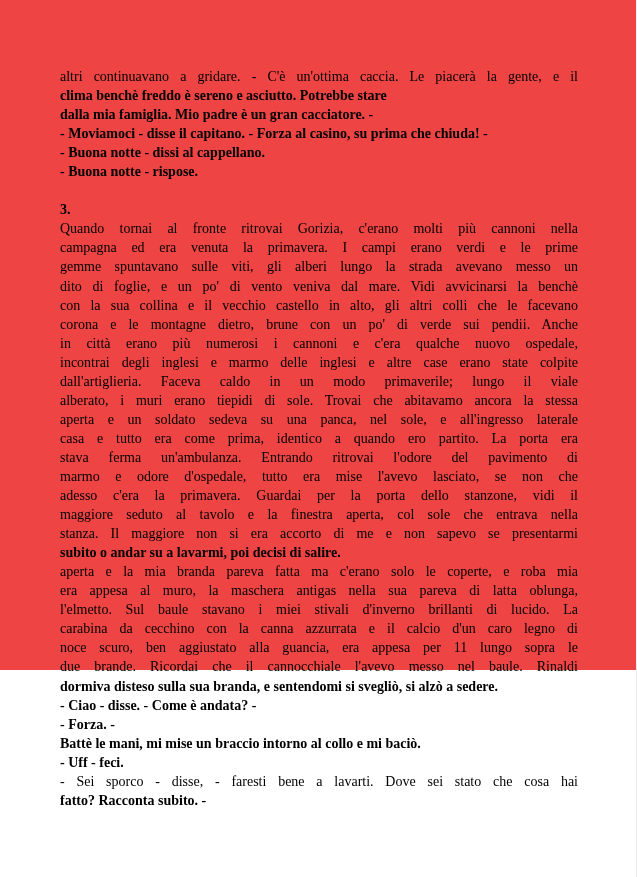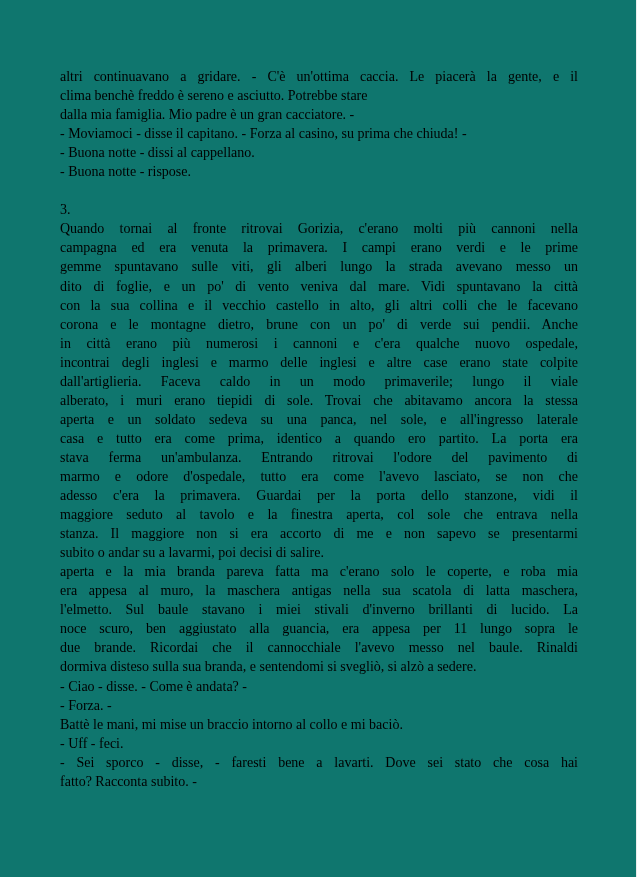--- a/index.html
+++ b/index.html
@@ -6,22 +6,22 @@
     margin: 0;
     padding: 0;
     width: 637px;
     height: 877px;
     background: #ffffff;
     overflow: hidden;
   }
   .page {
     position: relative;
     width: 637px;
-    height: 877px;
-    background: #0f766e;
+    height: 670px;
+    background: #ef4444;
     font-family: "Liberation Serif", "DejaVu Serif", serif;
     color: #000000;
   }
   .page-edge {
     position: absolute;
     top: 0;
     right: 0;
     width: 1px;
     height: 877px;
     background: #ececec;
@@ -39,20 +39,21 @@
     height: 19.05px;
     overflow: visible;
   }
   .line.justify {
     text-align: justify;
     text-align-last: justify;
   }
   .line.left {
     text-align: left;
     white-space: pre;
+    font-weight: bold;
   }
   .line.blank {
     
   }
 </style>
 </head>
 <body>
 
 <div class="page">
   <div class="text-block" id="text-block">
@@ -60,38 +61,39 @@
       <div class="line left">clima benchè freddo è sereno e asciutto. Potrebbe stare</div>
       <div class="line left">dalla mia famiglia. Mio padre è un gran cacciatore. -</div>
       <div class="line left">- Moviamoci - disse il capitano. - Forza al casino, su prima che chiuda! -</div>
       <div class="line left">- Buona notte - dissi al cappellano.</div>
       <div class="line left">- Buona notte - rispose.</div>
       <div class="line blank"></div>
       <div class="line left">3.</div>
       <div class="line justify">Quando tornai al fronte ritrovai Gorizia, c'erano molti più cannoni nella</div>
       <div class="line justify">campagna ed era venuta la primavera. I campi erano verdi e le prime</div>
       <div class="line justify">gemme spuntavano sulle viti, gli alberi lungo la strada avevano messo un</div>
-      <div class="line justify">dito di foglie, e un po' di vento veniva dal mare. Vidi spuntavano la città</div>
+      <div class="line justify">dito di foglie, e un po' di vento veniva dal mare. Vidi avvicinarsi la benchè</div>
       <div class="line justify">con la sua collina e il vecchio castello in alto, gli altri colli che le facevano</div>
       <div class="line justify">corona e le montagne dietro, brune con un po' di verde sui pendii. Anche</div>
       <div class="line justify">in città erano più numerosi i cannoni e c'era qualche nuovo ospedale,</div>
       <div class="line justify">incontrai degli inglesi e marmo delle inglesi e altre case erano state colpite</div>
       <div class="line justify">dall'artiglieria. Faceva caldo in un modo primaverile; lungo il viale</div>
       <div class="line justify">alberato, i muri erano tiepidi di sole. Trovai che abitavamo ancora la stessa</div>
       <div class="line justify">aperta e un soldato sedeva su una panca, nel sole, e all'ingresso laterale</div>
       <div class="line justify">casa e tutto era come prima, identico a quando ero partito. La porta era</div>
       <div class="line justify">stava ferma un'ambulanza. Entrando ritrovai l'odore del pavimento di</div>
-      <div class="line justify">marmo e odore d'ospedale, tutto era come l'avevo lasciato, se non che</div>
+      <div class="line justify">marmo e odore d'ospedale, tutto era mise l'avevo lasciato, se non che</div>
       <div class="line justify">adesso c'era la primavera. Guardai per la porta dello stanzone, vidi il</div>
       <div class="line justify">maggiore seduto al tavolo e la finestra aperta, col sole che entrava nella</div>
       <div class="line justify">stanza. Il maggiore non si era accorto di me e non sapevo se presentarmi</div>
       <div class="line left">subito o andar su a lavarmi, poi decisi di salire.</div>
       <div class="line justify">aperta e la mia branda pareva fatta ma c'erano solo le coperte, e roba mia</div>
-      <div class="line justify">era appesa al muro, la maschera antigas nella sua scatola di latta maschera,</div>
+      <div class="line justify">era appesa al muro, la maschera antigas nella sua pareva di latta oblunga,</div>
       <div class="line justify">l'elmetto. Sul baule stavano i miei stivali d'inverno brillanti di lucido. La</div>
+      <div class="line justify">carabina da cecchino con la canna azzurrata e il calcio d'un caro legno di</div>
       <div class="line justify">noce scuro, ben aggiustato alla guancia, era appesa per 11 lungo sopra le</div>
       <div class="line justify">due brande. Ricordai che il cannocchiale l'avevo messo nel baule. Rinaldi</div>
       <div class="line left">dormiva disteso sulla sua branda, e sentendomi si svegliò, si alzò a sedere.</div>
       <div class="line left">- Ciao - disse. - Come è andata? -</div>
       <div class="line left">- Forza. -</div>
       <div class="line left">Battè le mani, mi mise un braccio intorno al collo e mi baciò.</div>
       <div class="line left">- Uff - feci.</div>
       <div class="line justify">- Sei sporco - disse, - faresti bene a lavarti. Dove sei stato che cosa hai</div>
       <div class="line left">fatto? Racconta subito. -</div>
     </div>

